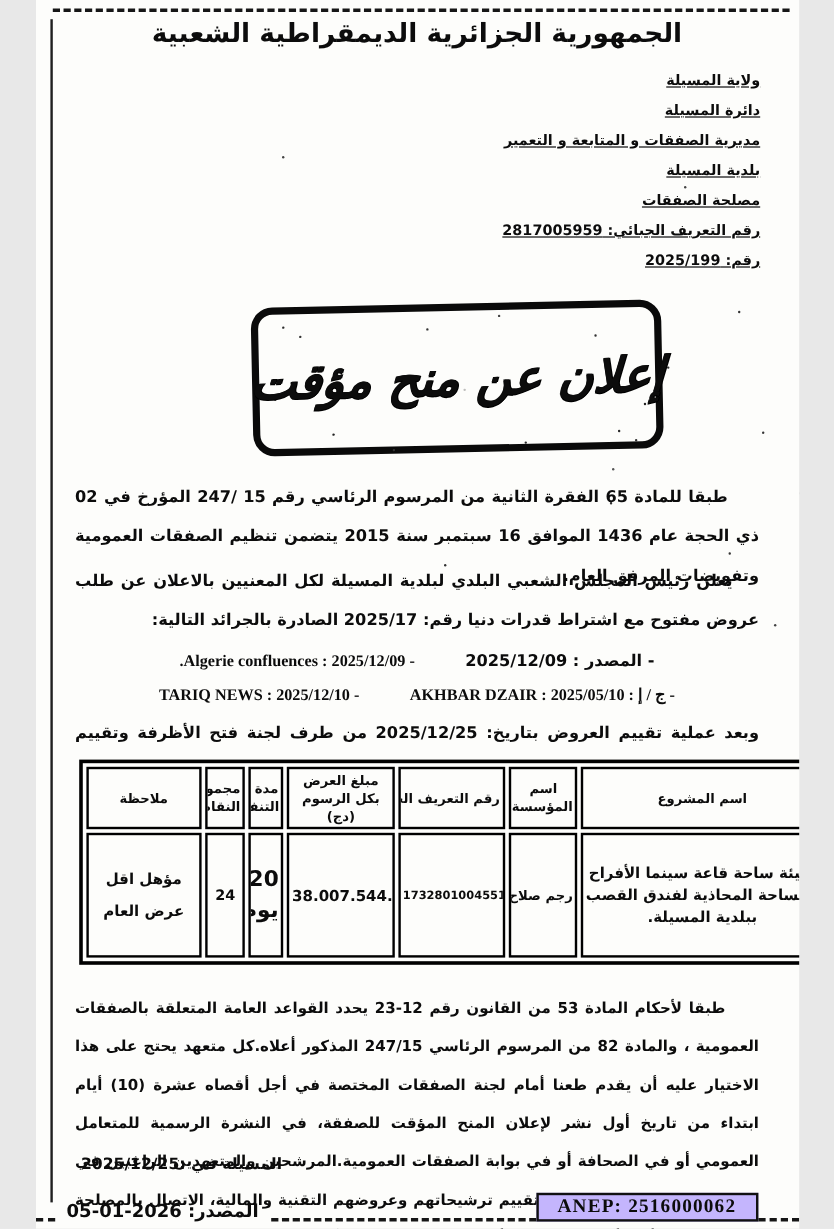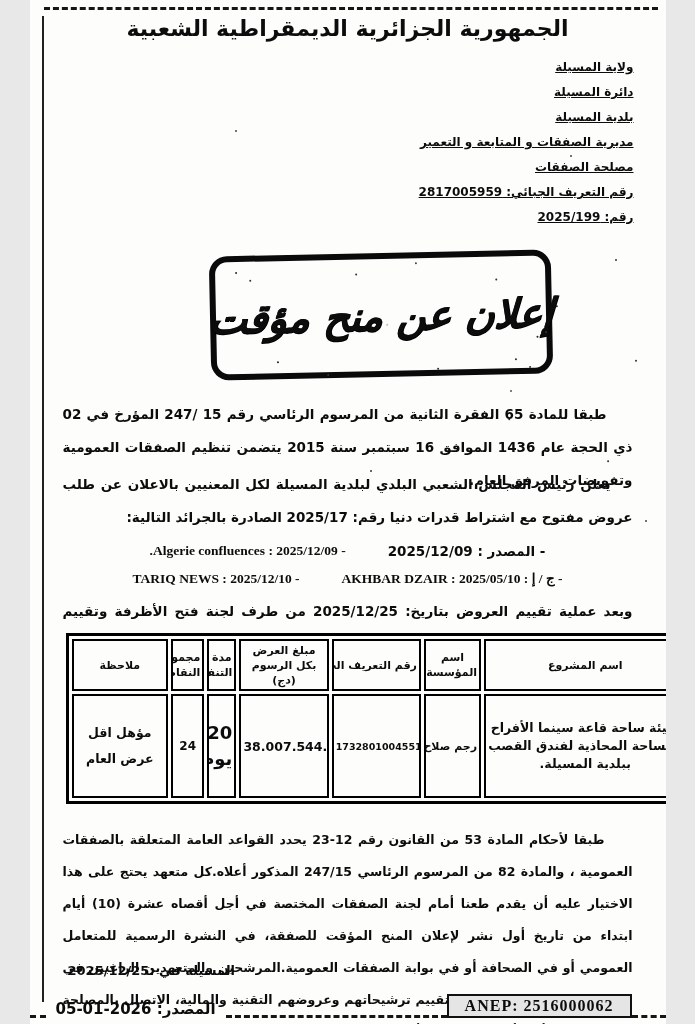--- a/index.html
+++ b/index.html
@@ -110,43 +110,43 @@
     display:flex;align-items:flex-end;
   }
   .bdash{border-top:3px dashed #161616;height:0;}
   .bdash.short{width:16px;}
   .bdash.grow{flex:1;}
   .bdash.tail{width:34px;}
   .source-text{
     direction:rtl;font-size:15px;padding:0 10px;white-space:nowrap;
   }
   .anep-box{
-    border:2px solid #111;background:#e5e5e5;
+    border:2px solid #111;background:#c4b5fd;
     font-family:"Liberation Serif",serif;font-weight:700;
     font-size:16px;letter-spacing:1px;
     padding:1px 16px;white-space:nowrap;margin-top:48px;
   }
 </style>
 </head>
 <body>
 
 <div class="page">
 
   <div class="frame-top"></div>
   <div class="frame-left"></div>
   <div class="frame-right"></div>
   <div class="page-noise"></div>
 
   <div class="doc-title">الجمهورية الجزائرية الديمقراطية الشعبية</div>
 
   <div class="admin-lines">
     <div class="line">ولاية المسيلة</div>
     <div class="line">دائرة المسيلة</div>
+    <div class="line">مديرية الصفقات و المتابعة و التعمير</div>
     <div class="line">بلدية المسيلة</div>
-    <div class="line">مديرية الصفقات و المتابعة و التعمير</div>
     <div class="line">مصلحة الصفقات</div>
     <div class="line">رقم التعريف الجبائي: 2817005959</div>
     <div class="line">رقم: 2025/199</div>
   </div>
 
   <div class="stamp">
     <span class="speckle" style="top:10px;left:20px;"></span>
     <span class="speckle" style="bottom:8px;right:30px;"></span>
     <div class="stamp-text">إعلان عن منح مؤقت</div>
   </div>

